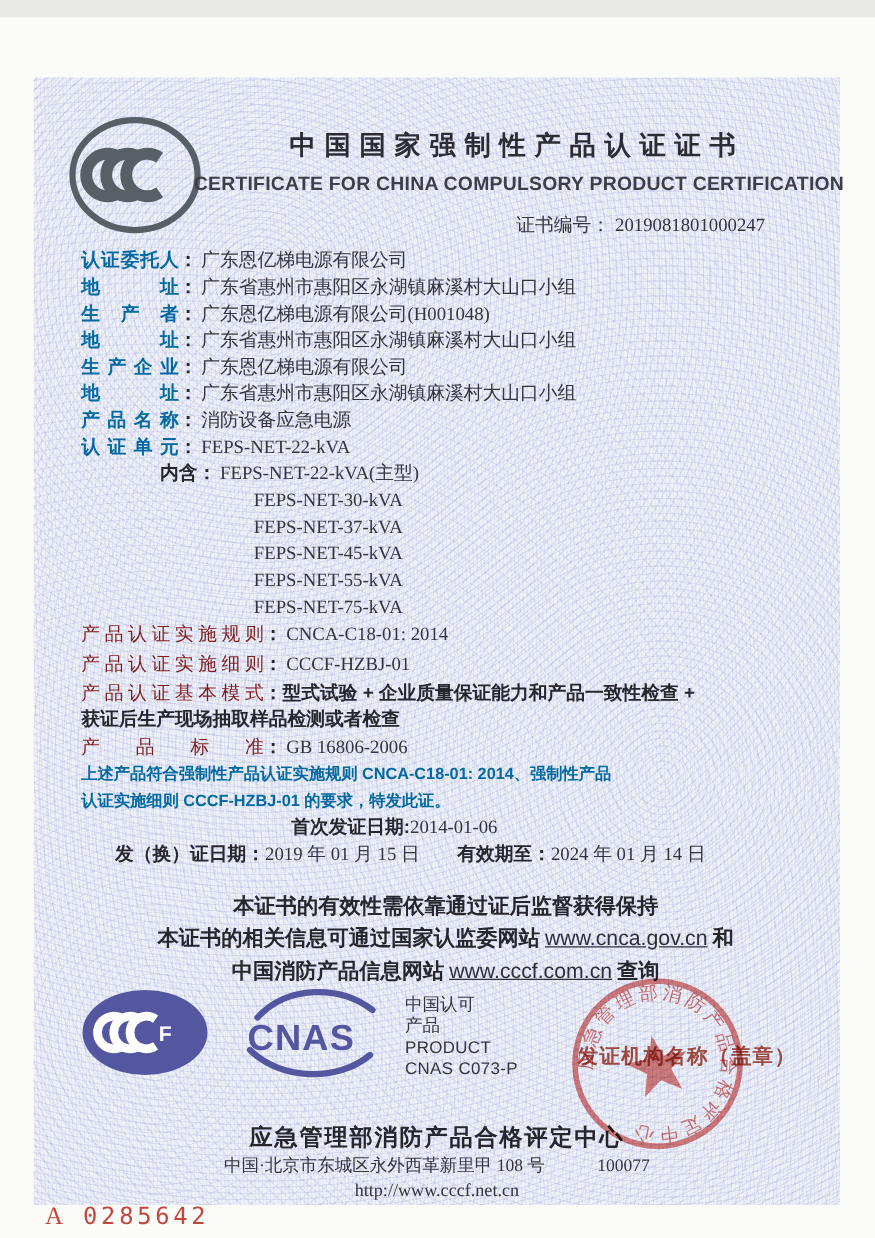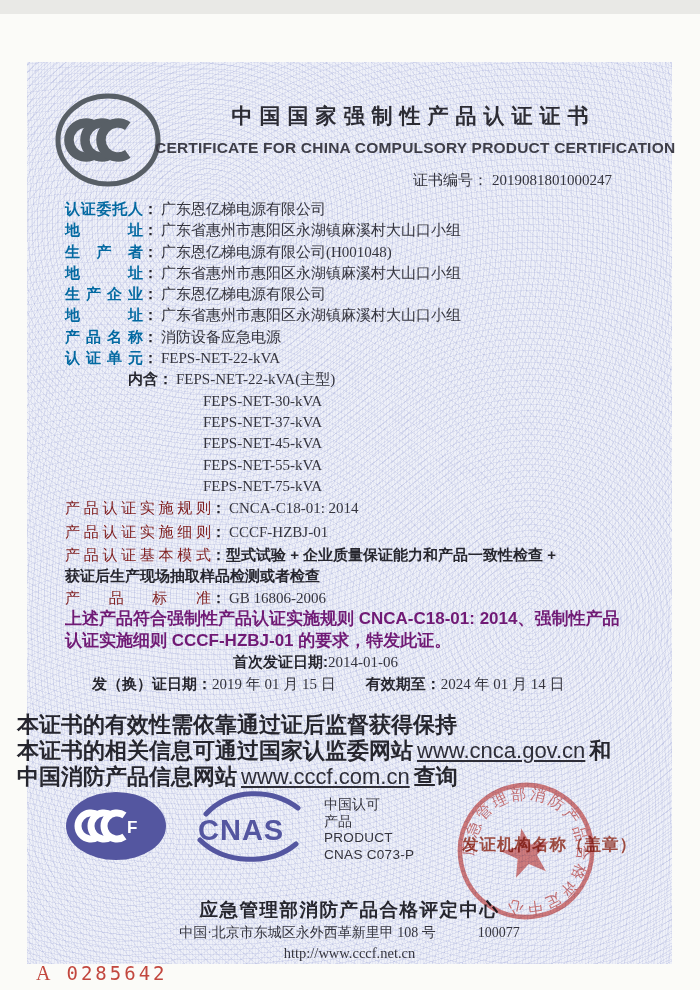--- a/index.html
+++ b/index.html
@@ -29,26 +29,26 @@
   #fieldblock{left:65px;top:184px;width:580px;font-size:15px;}
   .frow{height:21.3px;line-height:21.3px;white-space:nowrap;}
   .flabel{display:inline-block;width:78px;text-align:justify;text-align-last:justify;font-weight:bold;color:#0369a1;vertical-align:top;}
   .fcolon{font-weight:bold;color:#26262e;}
   .fvalue{font-family:"Liberation Serif","DejaVu Serif",serif;color:#34343e;margin-left:3px;}
   .inh{display:inline-block;margin-left:63px;font-weight:bold;color:#26262e;}
   .cont{margin-left:138px;}
   .rrow{height:24px;line-height:24px;white-space:nowrap;}
   .rrow.short{height:21.3px;line-height:21.3px;}
   .rlabel{display:inline-block;width:146px;text-align:justify;text-align-last:justify;font-weight:normal;color:#7f1d1d;vertical-align:top;}
-  .stmt{height:21.5px;line-height:21.5px;font-weight:bold;color:#701a75;font-size:17px;white-space:nowrap;}
+  .stmt{height:21.5px;line-height:21.5px;font-weight:bold;color:#0369a1;font-size:13px;white-space:nowrap;}
   #first-issue{margin-left:168px;height:21.5px;line-height:21.5px;white-space:nowrap;}
   #reissue{margin-left:27px;height:21.5px;line-height:21.5px;white-space:nowrap;}
   #reissue .gap{display:inline-block;width:30px;}
   
-  #notices{left:17px;top:698px;width:645px;text-align:left;font-size:22px;line-height:26px;color:#26262e;}
+  #notices{left:34px;top:698px;width:645px;text-align:center;font-size:17px;line-height:26px;color:#26262e;}
   #notices .url{font-family:"Liberation Sans","DejaVu Sans",sans-serif;font-weight:normal;text-decoration:underline;margin:0 4px;color:#2e2e38;}
   
   #cccf-logo{left:64px;top:776px;width:104px;height:72px;}
   #cnas-logo{left:188px;top:772px;width:122px;height:80px;}
   #accred{left:324px;top:783px;font-size:14px;line-height:16.5px;color:#33333c;}
   #accred .lat{font-size:13.5px;letter-spacing:.3px;}
   
   #seal-caption{left:462px;top:820px;font-size:16.5px;font-weight:bold;letter-spacing:1px;color:#9c4a40;white-space:nowrap;z-index:4;}
   #seal{left:451px;top:762px;width:150px;height:150px;z-index:5;mix-blend-mode:multiply;transform:rotate(-12deg);}
   

